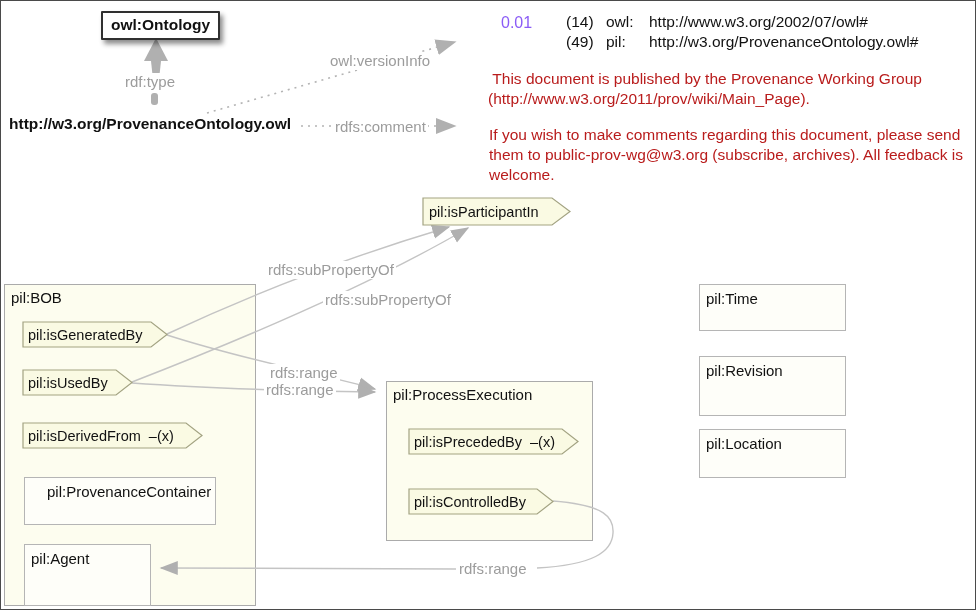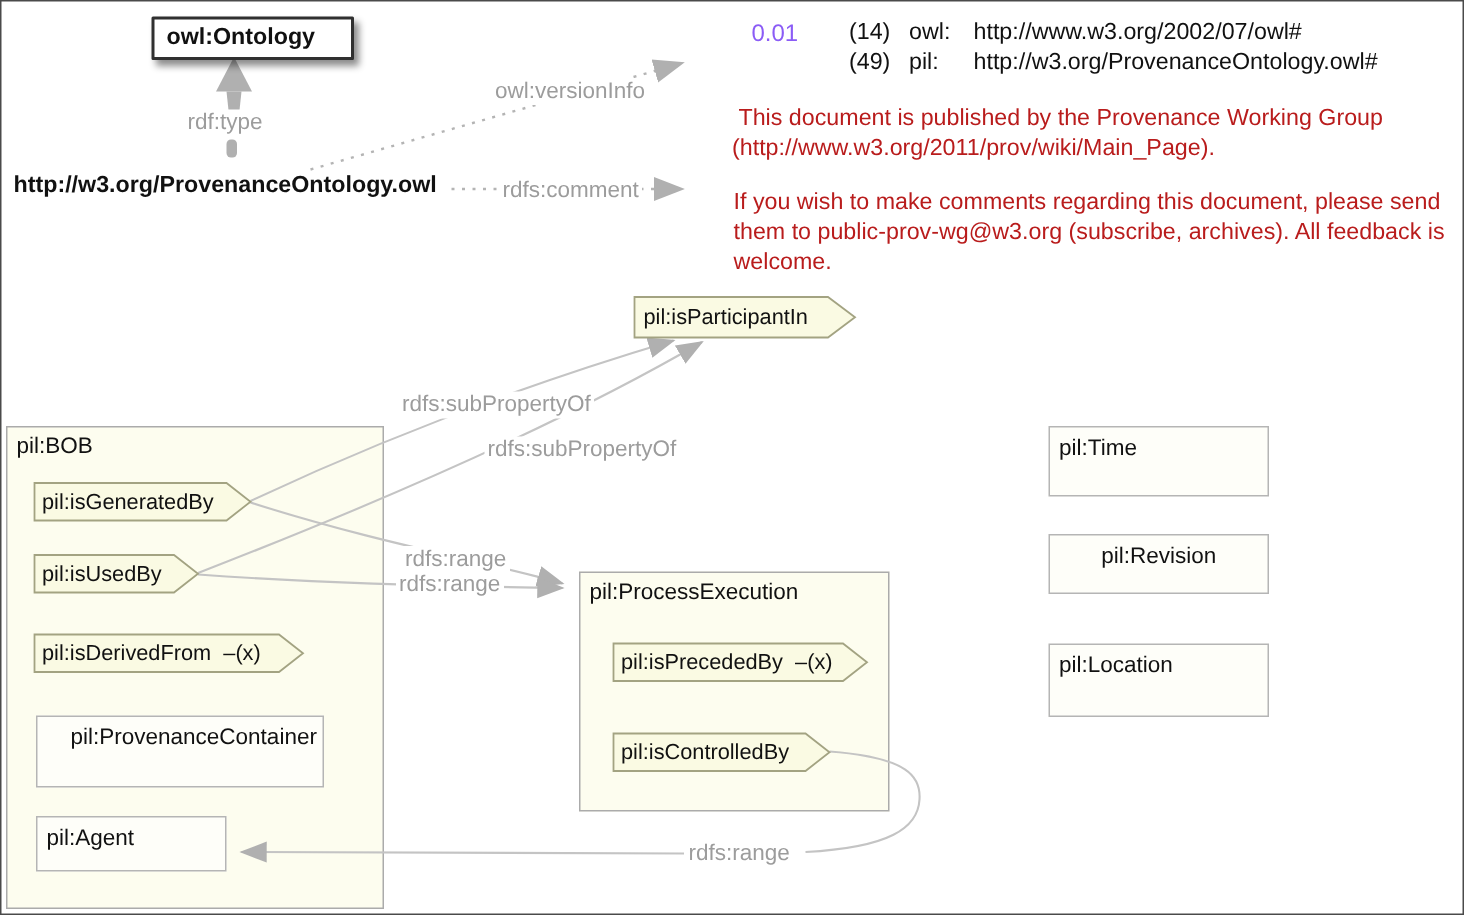--- a/index.html
+++ b/index.html
@@ -5,21 +5,21 @@
   html,body{margin:0;padding:0;background:#888;}
   .canvas{
     position:relative;width:976px;height:610px;background:#fff;
     border:1px solid #4a4a4a;box-sizing:border-box;overflow:hidden;
     font-family:"Liberation Sans",sans-serif;color:#111;
   }
   .lbl{position:absolute;white-space:pre;font-size:15px;line-height:18px;}
   .gray{color:#9c9c9c;background:#fff;padding:0 2px;}
   
   .onto-box{
-    position:absolute;left:100px;top:10px;padding:3px 24px 4px 8px;
+    position:absolute;left:100px;top:10px;padding:3px 8px 4px 8px;
     background:#fff;border:2px solid #303030;border-radius:1px;
     font-size:15.5px;font-weight:bold;
     box-shadow:3px 4px 5px rgba(0,0,0,.45);
   }
   .uri-text{position:absolute;left:8px;top:114px;font-size:15.5px;font-weight:bold;white-space:pre;}
   .version-value{position:absolute;left:500px;top:13px;font-size:16px;color:#8b5cf6;}
   
   .ns-block{position:absolute;left:565px;top:11px;font-size:15.5px;line-height:20px;}
   .ns-row{display:flex;}
   .ns-count{width:40px;}
@@ -56,29 +56,29 @@
   </div>
 
   <div class="container-node z2" style="left:385px;top:380px;width:207px;height:160px;">
     <div class="container-title">pil:ProcessExecution</div>
   </div>
 
   <div class="class-box z2" style="left:23px;top:476px;width:192px;height:48px;padding-left:16px;">
     <div class="class-title">pil:ProvenanceContainer</div>
   </div>
 
-  <div class="class-box z2" style="left:23px;top:543px;width:127px;height:37px;">
+  <div class="class-box z2" style="left:23px;top:543px;width:127px;height:62px;">
     <div class="class-title">pil:Agent</div>
   </div>
 
   <div class="class-box z2" style="left:698px;top:283px;width:147px;height:47px;">
     <div class="class-title">pil:Time</div>
   </div>
 
-  <div class="class-box z2" style="left:698px;top:355px;width:147px;height:40px;text-align:center;">
+  <div class="class-box z2" style="left:698px;top:355px;width:147px;height:60px;">
     <div class="class-title">pil:Revision</div>
   </div>
 
   <div class="class-box z2" style="left:698px;top:428px;width:147px;height:49px;">
     <div class="class-title">pil:Location</div>
   </div>
 
   <svg class="edges" width="976" height="610" viewBox="0 0 976 610">
     <defs>
       <marker id="arrBig" markerWidth="14" markerHeight="12" refX="12" refY="5.5" orient="auto">

